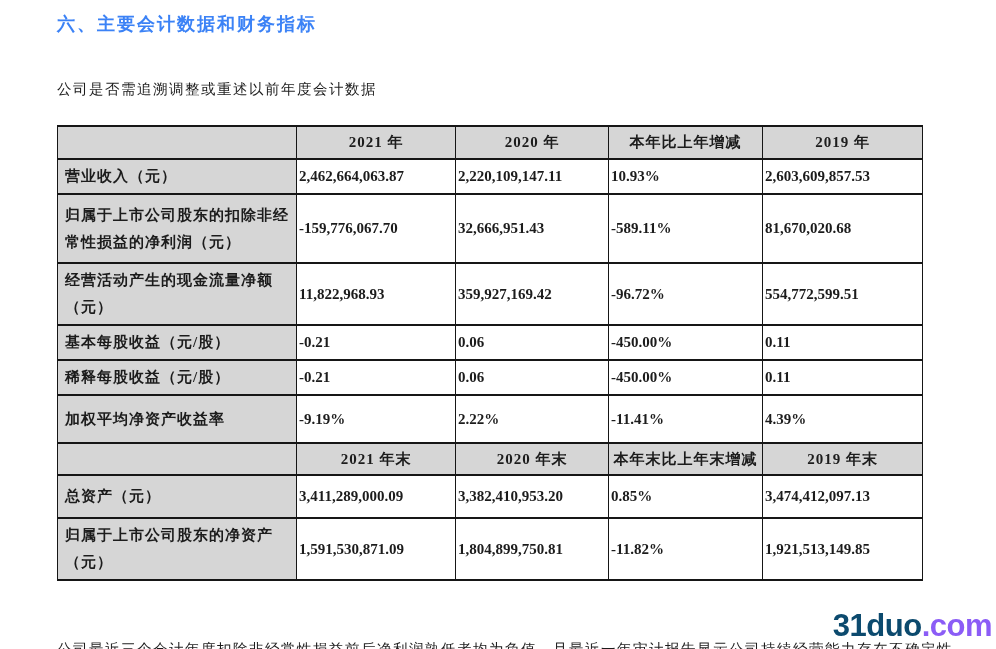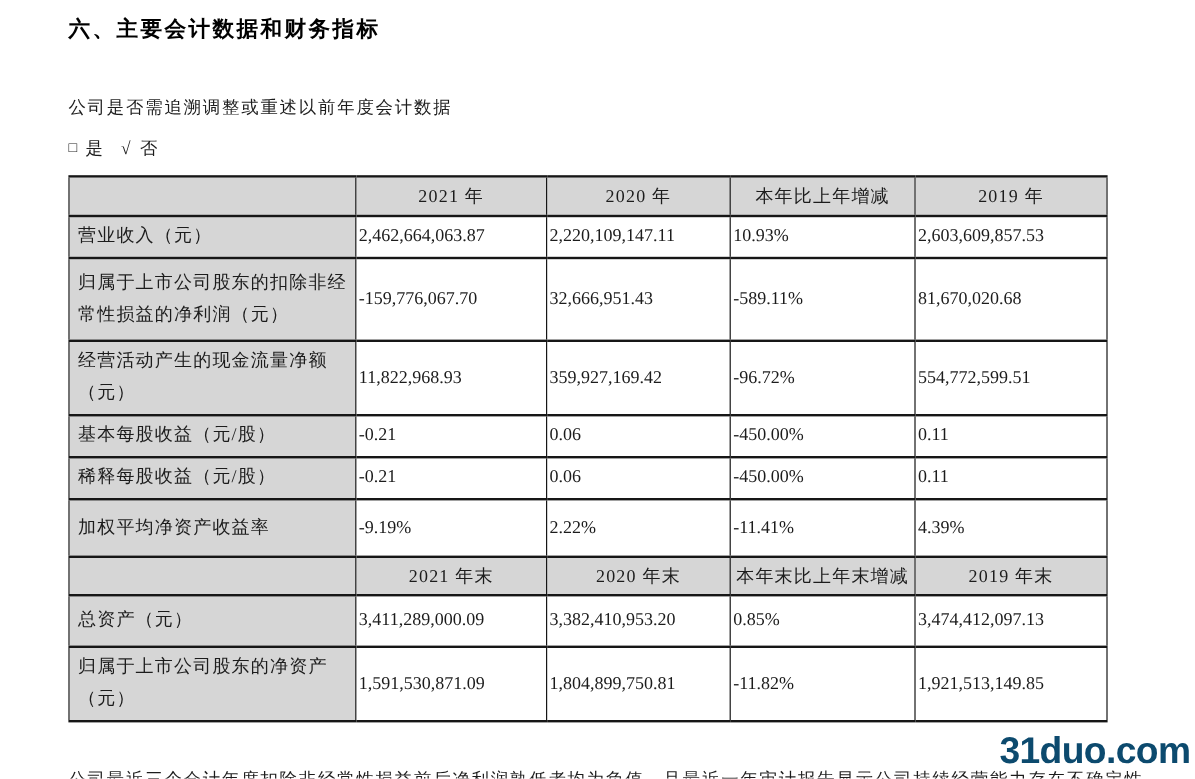--- a/index.html
+++ b/index.html
@@ -11,43 +11,44 @@
     font-family:"Liberation Serif","DejaVu Serif",serif;
     color:#1c1c1c;
   }
   .content{ padding-left:57px; }
   .section-title{
     margin:12px 0 0 0;
     font-family:"Liberation Sans","DejaVu Sans",sans-serif;
     font-weight:700;
     font-size:18px;
     letter-spacing:2px;
-    color:#000000;
+    color:#3b82f6;
   }
   .question{
     margin:44px 0 0 0;
     font-size:14.5px;
     letter-spacing:1.5px;
   }
   .checkline{
     margin:15px 0 0 0;
     font-size:14.5px;
     letter-spacing:1px;
   }
   .checkline .box{ font-size:12px; position:relative; top:-1px; }
   .checkline .lbl-yes{ margin-left:6px; }
   .checkline .check{ margin-left:14px; }
   .checkline .lbl-no{ margin-left:7px; }
 
   table.fin{
     border-collapse:collapse;
     table-layout:fixed;
     width:865px;
-    margin-top:13px;
+    margin-top:26px;
     font-size:15px;
+    font-weight:bold;
   }
   table.fin td{
     border:1px solid #161616;
     border-top-width:2px;
     border-bottom-width:2px;
     vertical-align:middle;
     overflow:hidden;
   }
   td.gray{ background:#d6d6d6; }
   td.lbl{
@@ -90,23 +91,20 @@
 </head>
 <body>
 
 <div class="page">
   <div class="content">
 
     <h1 class="section-title">六、主要会计数据和财务指标</h1>
 
     <p class="question">公司是否需追溯调整或重述以前年度会计数据</p>
 
-    <p class="checkline">
-      <span class="box">□</span><span class="lbl-yes">是</span><span class="check">√</span><span class="lbl-no">否</span>
-    </p>
 
     <table class="fin">
       <colgroup>
         <col style="width:239px">
           <col style="width:159px">
           <col style="width:153px">
           <col style="width:154px">
           <col style="width:160px">
       </colgroup>
 
@@ -191,15 +189,15 @@
         <td class="num">-11.82%</td>
         <td class="num">1,921,513,149.85</td>
       </tr>
     </tbody>
       </table>
   </div>
 
   <div class="footnote">公司最近三个会计年度扣除非经常性损益前后净利润孰低者均为负值，且最近一年审计报告显示公司持续经营能力存在不确定性</div>
 
   <div class="watermark">
-    <span style="color:#0c4a6e">31duo</span><span style="color:#0c4a6e">.com</span>
+    <span style="color:#0c4a6e">31duo</span><span style="color:#8b5cf6">.com</span>
   </div>
 </div>
 
 </body></html>

